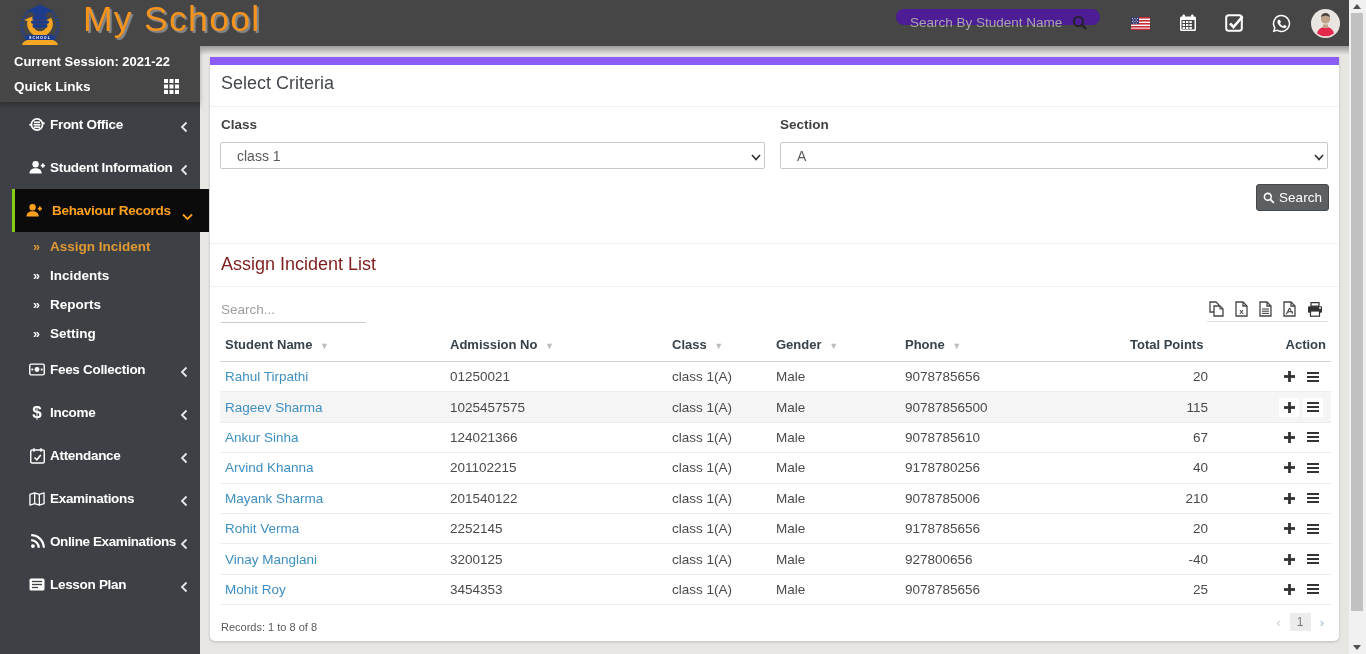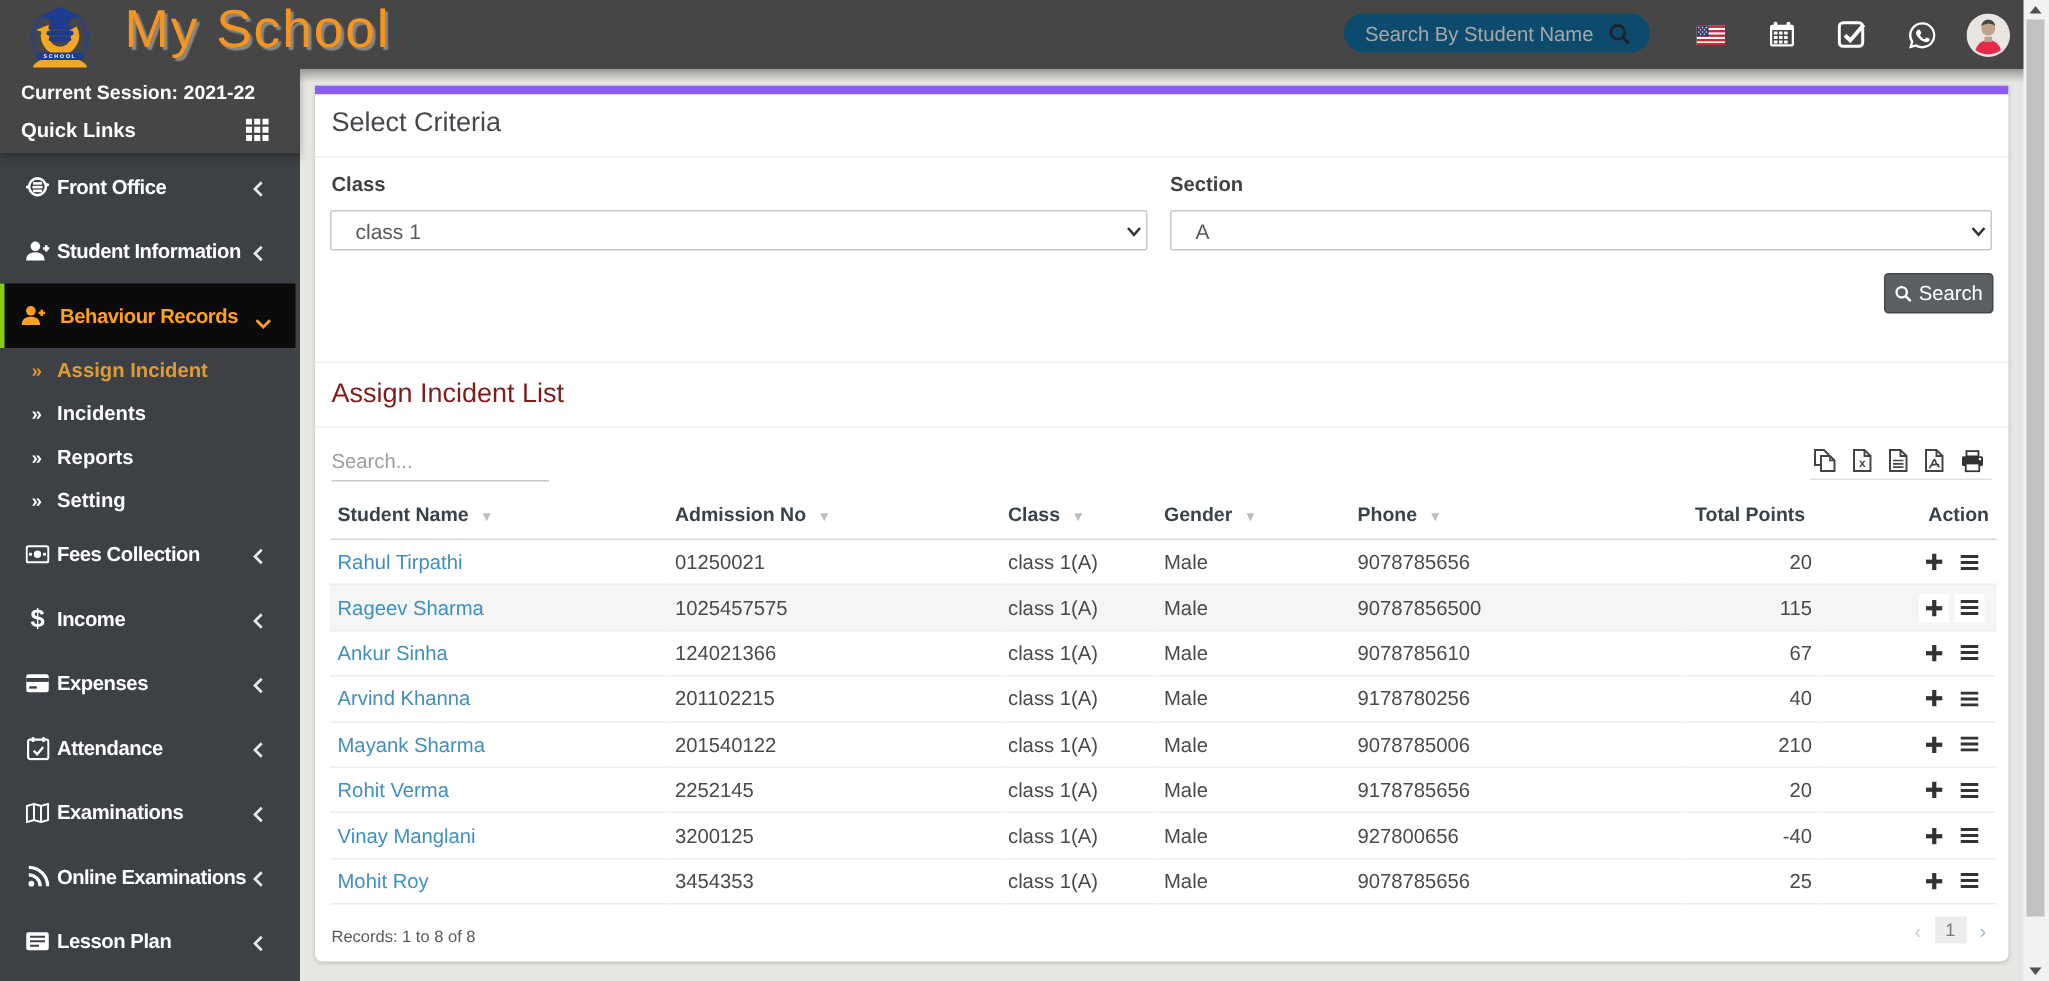--- a/index.html
+++ b/index.html
@@ -1,41 +1,41 @@
 <!DOCTYPE html>
 <html><head>
 <meta charset="utf-8">
 <style>
 * { margin:0; padding:0; box-sizing:border-box; }
 html,body { width:1366px; height:654px; overflow:hidden; font-family:"Liberation Sans",sans-serif; background:#e8e6e3; }
 .header { position:absolute; left:0; top:0; width:1366px; height:46px; background:#464646; z-index:5; }
 .logo-emblem { position:absolute; left:17px; top:1px; width:46px; height:46px; }
 .logo-text { position:absolute; left:83px; top:-1px; font-size:35.5px; color:#f7941e; text-shadow:2px 2px 1px #8a8a8a; letter-spacing:1.3px; }
-.searchpill { position:absolute; left:896px; top:9px; width:204px; height:26px; background:#0c4a6e; border-radius:13px; }
+.searchpill { position:absolute; left:896px; top:9px; width:204px; height:16px; background:#4c1d95; border-radius:13px; }
 .searchpill .ph { position:absolute; left:14px; top:6px; font-size:13.5px; color:#a7a7a7; white-space:nowrap; overflow:hidden; width:158px; }
 .searchpill svg { position:absolute; right:12px; top:5.5px; }
 .hicon { position:absolute; top:0; height:46px; display:flex; align-items:center; justify-content:center; }
 .sidebar { position:absolute; left:0; top:46px; width:200px; height:608px; background:#3d4044; z-index:4; }
 .sb-top { position:absolute; left:0; top:0; width:200px; height:56px; background:#464646; box-shadow:0 3px 5px rgba(0,0,0,0.25); }
 .sb-top .l1 { position:absolute; left:14px; top:8px; font-size:13px; font-weight:bold; color:#fff; }
 .sb-top .l2 { position:absolute; left:14px; top:33px; font-size:13.5px; font-weight:bold; color:#fff; }
-.menu { position:absolute; left:0; top:57px; width:197px; }
+.menu { position:absolute; left:12px; top:57px; width:197px; }
 .mi { position:relative; height:43px; display:flex; align-items:center; color:#fff; }
 .mi .ic { position:absolute; left:17px; width:16px; height:16px; display:flex; align-items:center; justify-content:center; }
 .mi .tx { position:absolute; left:38px; font-size:13.5px; font-weight:bold; white-space:nowrap; letter-spacing:-0.3px; }
 .mi .ch { position:absolute; right:21px; width:8px; height:12px; }
 .mi.active { background:#0b0b0b; border-left:3px solid #84cc16; }
 .mi.active .tx, .mi.active .ch { color:#ffa01e; } .mi.active .tx { left:37px; } .mi.active .ch { right:19px; }
 .smi { position:relative; height:29px; display:flex; align-items:center; color:#fff; }
 .smi .arr { position:absolute; left:21px; font-size:12.5px; font-weight:bold; }
 .smi .tx { position:absolute; left:38px; font-size:13.5px; font-weight:bold; }
 .smi.on .tx, .smi.on .arr { color:#e09a35; }
 .content { position:absolute; left:200px; top:46px; width:1166px; height:608px; background:#e8e6e3; }
 .content::before { content:""; position:absolute; left:0; top:0; width:100%; height:9px; background:linear-gradient(to bottom, rgba(60,60,60,0.45), rgba(60,60,60,0)); }
-.card { position:absolute; left:10px; top:11px; width:1129px; height:584px; background:#fff; border-top:6px solid #8b5cf6; border-radius:0 0 5px 5px; box-shadow:0 1px 3px rgba(0,0,0,0.18); }
+.card { position:absolute; left:10px; top:11px; width:1129px; height:584px; background:#fff; border-top:8px solid #8b5cf6; border-radius:0 0 5px 5px; box-shadow:0 1px 3px rgba(0,0,0,0.18); }
 .h-sc { position:absolute; left:11px; top:8px; font-size:18px; color:#45494e; }
 .div1 { position:absolute; left:0; top:41px; width:1129px; height:1px; background:#f0f0f0; }
 .lbl { position:absolute; font-size:13.5px; font-weight:bold; color:#424242; }
 select.sel { position:absolute; height:27px; border:1px solid #c9c9c9; border-radius:2px; background:#fff; color:#5a5a5a; font-size:14px; font-family:"Liberation Sans",sans-serif; padding-left:16px; appearance:none; -webkit-appearance:none; }
 .caret { position:absolute; pointer-events:none; font-size:11px; color:#222; }
 .btn-search { position:absolute; left:1046px; top:119px; width:73px; height:27px; background:#5d6062; border:1px solid #45484a; border-radius:3px; color:#fff; font-size:13.5px; display:flex; align-items:center; justify-content:center; gap:4px;text-align:right; }
 .div2 { position:absolute; left:0; top:178px; width:1129px; height:1px; background:#f0f0f0; }
 .h-ai { position:absolute; left:11px; top:189px; font-size:18px; color:#7f1d1d; }
 .div3 { position:absolute; left:0; top:221px; width:1129px; height:1px; background:#f0f0f0; }
 .tsearch { position:absolute; left:11px; top:237px; width:145px; }
@@ -256,33 +256,20 @@
         <span class="ic">
           <span style="color:#fff;font-weight:bold;font-size:17px;">$</span>
         </span>
         <span class="tx">Income</span>
         <span class="ch"><svg width="8" height="12" viewBox="0 0 8 12">
             <path d="M6.5 1.5 L2 6 L6.5 10.5" fill="none" stroke="#e8e8e8" stroke-width="1.8"></path>
           </svg></span>
       </div>
     <div class="mi">
         <span class="ic">
-          <svg width="16" height="13" viewBox="0 0 16 13">
-            <rect x="0.5" y="0.5" width="15" height="12" rx="1.5" fill="#fff"></rect>
-            <rect x="0.5" y="3" width="15" height="2.6" fill="#3d4044"></rect>
-            <rect x="2.5" y="8.5" width="5" height="1.6" fill="#3d4044"></rect>
-          </svg>
-        </span>
-        <span class="tx">Expenses</span>
-        <span class="ch"><svg width="8" height="12" viewBox="0 0 8 12">
-            <path d="M6.5 1.5 L2 6 L6.5 10.5" fill="none" stroke="#e8e8e8" stroke-width="1.8"></path>
-          </svg></span>
-      </div>
-    <div class="mi">
-        <span class="ic">
           <svg width="15" height="16" viewBox="0 0 15 16">
             <rect x="0.7" y="2" width="13.6" height="13" rx="1.5" fill="none" stroke="#fff" stroke-width="1.5"></rect>
             <rect x="3" y="0.3" width="2" height="3.4" rx="0.8" fill="#fff"></rect>
             <rect x="10" y="0.3" width="2" height="3.4" rx="0.8" fill="#fff"></rect>
             <path d="M4.5 9.5 L6.8 11.8 L10.8 7" fill="none" stroke="#fff" stroke-width="1.6"></path>
           </svg>
         </span>
         <span class="tx">Attendance</span>
         <span class="ch"><svg width="8" height="12" viewBox="0 0 8 12">
             <path d="M6.5 1.5 L2 6 L6.5 10.5" fill="none" stroke="#e8e8e8" stroke-width="1.8"></path>

